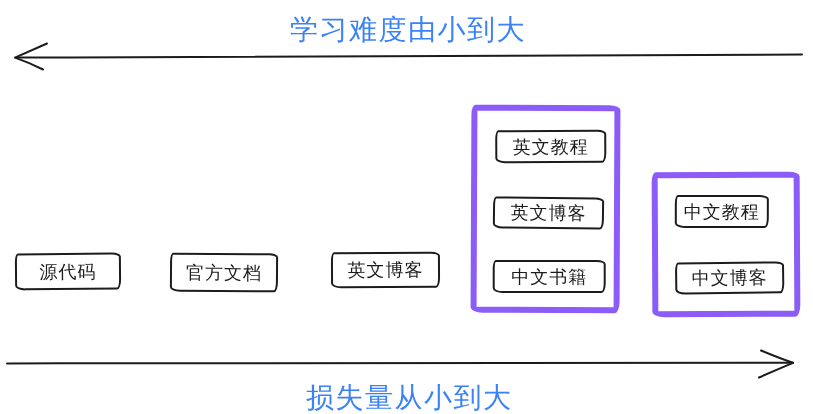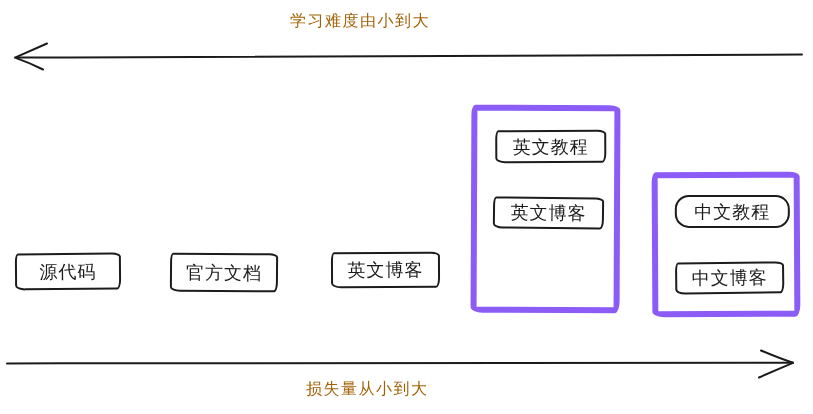--- a/index.html
+++ b/index.html
@@ -19,24 +19,24 @@
   .arrows {
     position: absolute;
     left: 0;
     top: 0;
     width: 813px;
     height: 414px;
     pointer-events: none;
   }
   .axis-label {
     position: absolute;
-    font-size: 16px;
+    font-size: 28px;
     letter-spacing: 1.5px;
     white-space: nowrap;
-    color: #a16207;
+    color: #3b82f6;
   }
   .axis-label.top { left: 290px; top: 11px; }
   .axis-label.bottom { left: 306px; top: 379px; }
 
   .sketch-box {
     position: absolute;
     border: 2px solid #1c1c1c;
     background: #ffffff;
     display: flex;
     align-items: center;
@@ -64,21 +64,21 @@
   
   .group-a { left: 471px; top: 105px; width: 149px; height: 208px; transform: rotate(0.25deg); }
   .group-b { left: 652px; top: 172px; width: 148px; height: 145px; transform: rotate(-0.3deg); }
 
   
   .ga-1 { left: 18px; top: 19px;  width: 111px; height: 33px; transform: rotate(-0.5deg); }
   .ga-2 { left: 16px; top: 86px;  width: 111px; height: 32px; transform: rotate(0.4deg); }
   .ga-3 { left: 16px; top: 149px; width: 113px; height: 33px; transform: rotate(-0.3deg); }
 
   
-  .gb-1 { left: 17px; top: 17px; width: 115px; height: 33px; transform: rotate(0.4deg); border-radius: 14px; }
+  .gb-1 { left: 17px; top: 17px; width: 94px; height: 33px; transform: rotate(0.4deg); }
   .gb-2 { left: 17px; top: 84px; width: 109px; height: 32px; transform: rotate(-0.4deg); }
 
   .sketch-group .sketch-box { position: absolute; }
 </style>
 </head>
 <body>
 
 <div class="canvas">
 
   <svg class="arrows" viewBox="0 0 813 414" xmlns="http://www.w3.org/2000/svg" fill="none" stroke="#1b1b1b" stroke-width="2" stroke-linecap="round">
@@ -96,20 +96,21 @@
 
   <div class="sketch-box box-src">源代码</div>
 
   <div class="sketch-box box-docs">官方文档</div>
 
   <div class="sketch-box box-enbk">英文博客</div>
 
   <div class="sketch-group group-a">
     <div class="sketch-box ga-1">英文教程</div>
     <div class="sketch-box ga-2">英文博客</div>
+    <div class="sketch-box ga-3">中文书籍</div>
   </div>
 
   <div class="sketch-group group-b">
     <div class="sketch-box gb-1">中文教程</div>
     <div class="sketch-box gb-2">中文博客</div>
   </div>
 
   <div class="axis-label bottom">损失量从小到大</div>
 
 </div>

